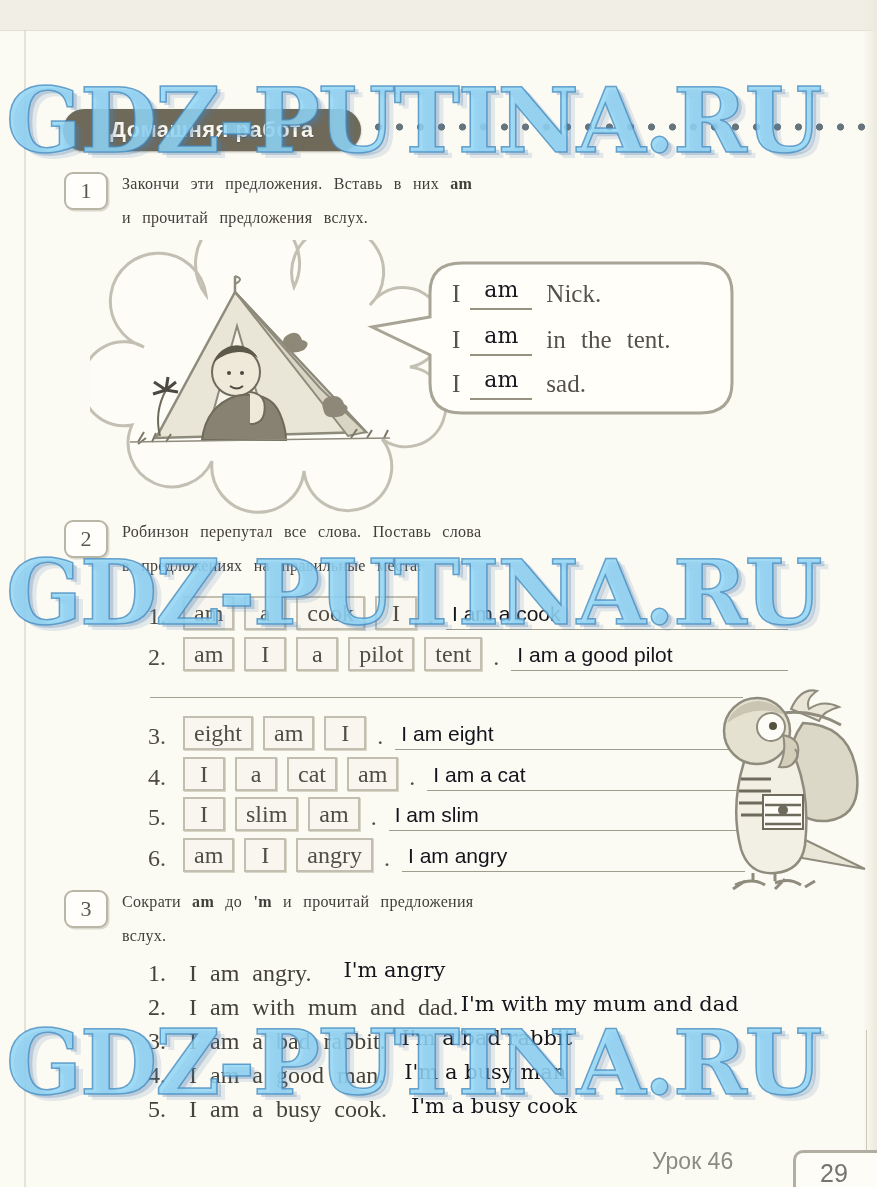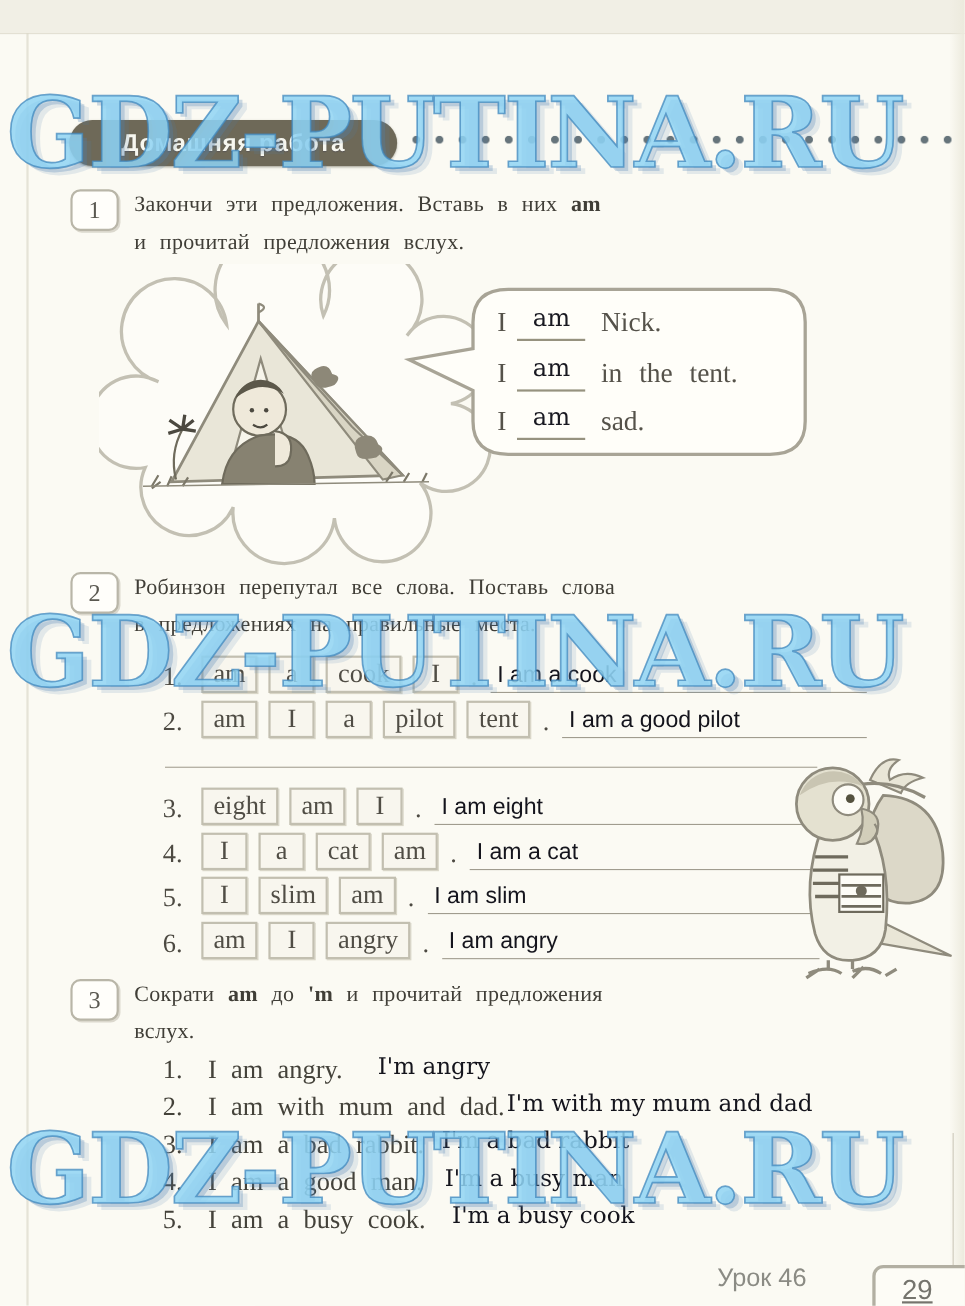--- a/index.html
+++ b/index.html
@@ -30,21 +30,21 @@
   .dots{position:absolute;left:368px;top:121px;width:505px;height:12px;z-index:2;
         background-image:radial-gradient(circle,#66747b 3.2px,rgba(0,0,0,0) 3.9px);
         background-size:21px 12px;background-position:left center;background-repeat:repeat-x;}
 
   
   .numbox{position:absolute;width:40px;height:34px;border:2px solid #b9b6a8;border-radius:9px;
           background:#fffefa;box-shadow:1.5px 1.5px 0 rgba(180,176,160,.45);
           display:flex;align-items:center;justify-content:center;
           font-size:22px;color:#5a5850;z-index:1;}
 
-  .instr{position:absolute;left:122px;font-size:20px;color:#403e37;letter-spacing:.3px;
+  .instr{position:absolute;left:122px;font-size:16px;color:#403e37;letter-spacing:.3px;
          word-spacing:7px;white-space:nowrap;z-index:1;}
   .instr b{font-weight:bold;}
 
   
   .illus{position:absolute;z-index:1;}
 
   
   .brow{position:absolute;font-size:25px;color:#55524a;white-space:nowrap;z-index:2;}
   .bpre{margin-right:10px;}
   .blank{display:inline-block;width:62px;border-bottom:2px solid #96927f;text-align:center;margin-right:14px;}
@@ -69,21 +69,21 @@
   .e3sent{font-size:24px;color:#44423a;word-spacing:7px;margin-left:13px;}
   .e3ans{font-family:"DejaVu Serif",serif;font-size:21px;color:#14141c;position:relative;top:-4px;}
 
   
   .lesson{position:absolute;left:652px;top:1148px;font-family:"Liberation Sans",sans-serif;
           font-size:23px;color:#8b8b84;z-index:1;}
   .pagebox{position:absolute;left:793px;top:1150px;width:95px;height:50px;
            border:3px solid #b2afa2;border-radius:10px;background:#fdfcf6;
            display:flex;align-items:flex-start;justify-content:flex-start;z-index:1;}
   .pagebox span{font-family:"Liberation Sans",sans-serif;font-size:25px;color:#75746d;
-                margin:6px 0 0 24px;text-decoration:underline;}
+                margin:6px 0 0 24px;}
 </style>
 </head>
 <body>
 
 <div class="page">
   <div class="topstrip"></div>
   <div class="leftedge"></div>
   <div class="rightedge"></div>
   <div class="scanline"></div>
 

